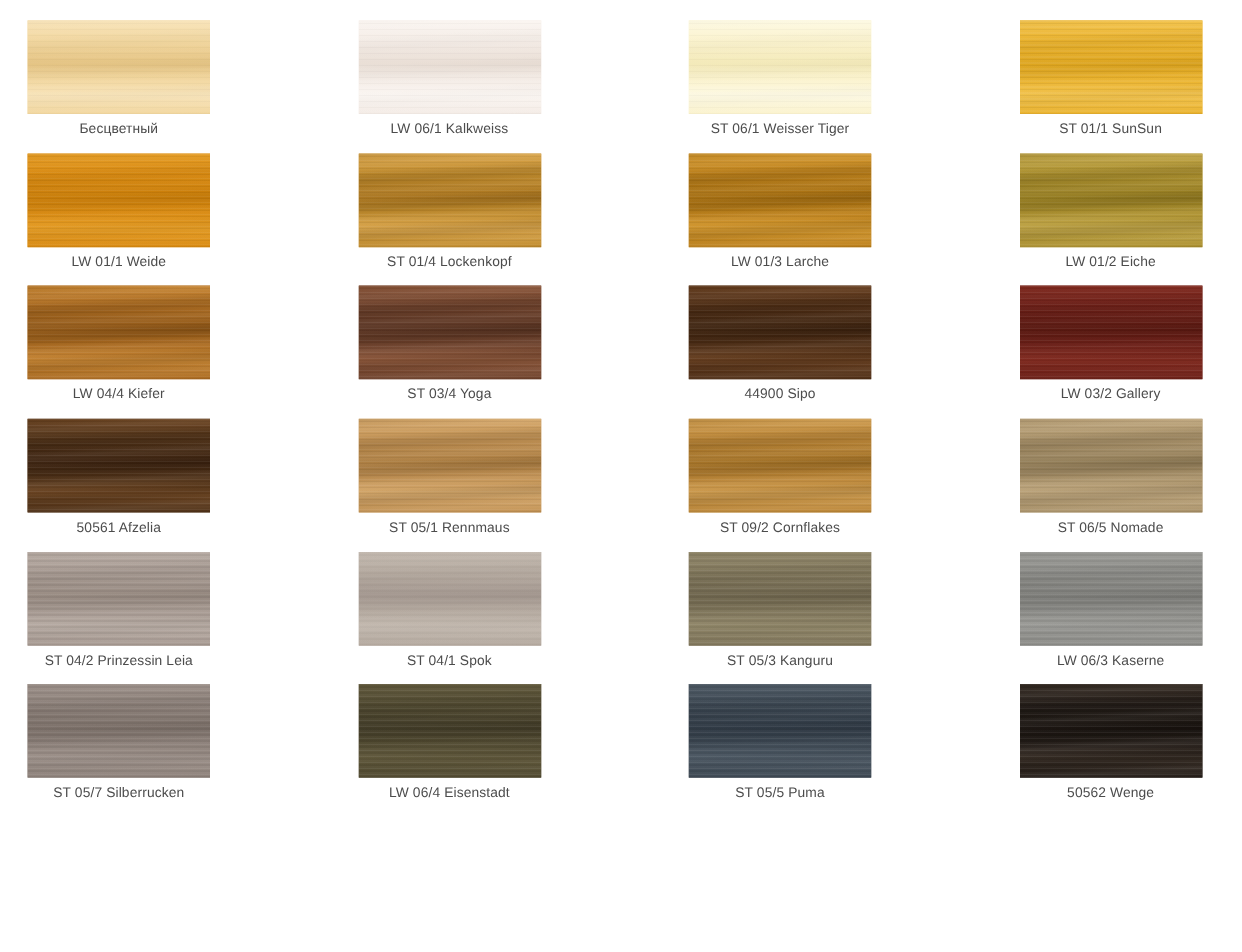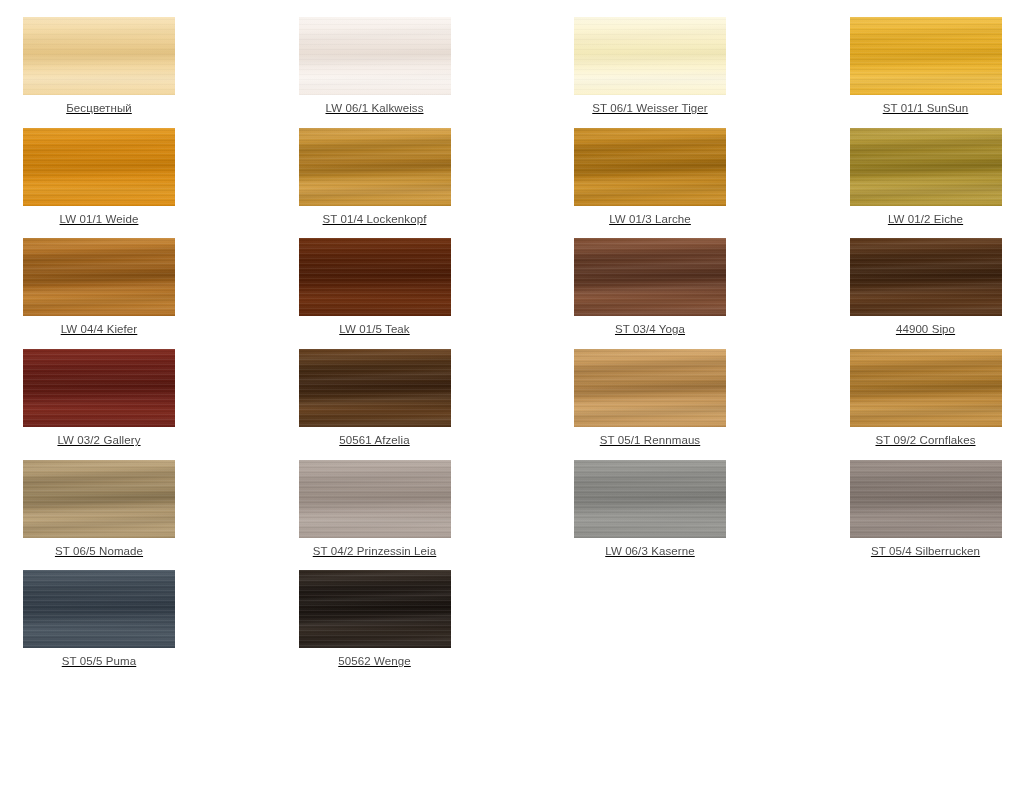--- a/index.html
+++ b/index.html
@@ -24,21 +24,20 @@
     grid-template-columns: repeat(4, 275.5px);
     grid-template-rows: repeat(7, 110.7px);
     padding: 17px 0 0 23px;
     box-sizing: border-box;
   }
 
   .swatch-cell {
     position: relative;
     width: 278px;
     height: 110.7px;
-    text-decoration: underline;
   }
 
   .swatch-chip {
     position: relative;
     width: 152px;
     height: 78px;
     overflow: hidden;
     background-repeat: no-repeat;
   }
 
@@ -129,24 +128,20 @@
     </div>
     <div class="swatch-cell">
       <div class="swatch-chip grain-strong" style="background-color: rgb(171, 143, 44); background-image: linear-gradient(rgb(191, 163, 68) 0%, rgb(171, 143, 44) 22%, rgb(147, 122, 30) 46%, rgb(171, 143, 44) 63%, rgb(191, 163, 68) 80%, rgb(171, 143, 44) 100%);"></div>
       <div class="swatch-label">LW 01/2 Eiche</div>
     </div>
     <div class="swatch-cell">
       <div class="swatch-chip grain-strong" style="background-color: rgb(171, 106, 31); background-image: linear-gradient(rgb(197, 131, 48) 0%, rgb(171, 106, 31) 22%, rgb(142, 85, 20) 46%, rgb(171, 106, 31) 63%, rgb(197, 131, 48) 80%, rgb(171, 106, 31) 100%);"></div>
       <div class="swatch-label">LW 04/4 Kiefer</div>
     </div>
     <div class="swatch-cell">
-      <div class="swatch-chip grain-soft" style="background-color: rgb(92, 36, 9); background-image: linear-gradient(rgb(112, 48, 15) 0%, rgb(92, 36, 9) 22%, rgb(74, 27, 5) 46%, rgb(92, 36, 9) 63%, rgb(112, 48, 15) 80%, rgb(92, 36, 9) 100%);"></div>
-      <div class="swatch-label">LW 01/5 Teak</div>
-    </div>
-    <div class="swatch-cell">
       <div class="swatch-chip grain-strong" style="background-color: rgb(109, 64, 42); background-image: linear-gradient(rgb(138, 84, 55) 0%, rgb(109, 64, 42) 22%, rgb(87, 49, 31) 46%, rgb(109, 64, 42) 63%, rgb(138, 84, 55) 80%, rgb(109, 64, 42) 100%);"></div>
       <div class="swatch-label">ST 03/4 Yoga</div>
     </div>
     <div class="swatch-cell">
       <div class="swatch-chip grain-strong" style="background-color: rgb(78, 45, 20); background-image: linear-gradient(rgb(101, 60, 29) 0%, rgb(78, 45, 20) 22%, rgb(59, 33, 13) 46%, rgb(78, 45, 20) 63%, rgb(101, 60, 29) 80%, rgb(78, 45, 20) 100%);"></div>
       <div class="swatch-label">44900 Sipo</div>
     </div>
     <div class="swatch-cell">
       <div class="swatch-chip grain-soft" style="background-color: rgb(107, 31, 23); background-image: linear-gradient(rgb(128, 41, 30) 0%, rgb(107, 31, 23) 22%, rgb(88, 23, 15) 46%, rgb(107, 31, 23) 63%, rgb(128, 41, 30) 80%, rgb(107, 31, 23) 100%);"></div>
       <div class="swatch-label">LW 03/2 Gallery</div>
@@ -165,26 +160,38 @@
     </div>
     <div class="swatch-cell">
       <div class="swatch-chip grain-strong" style="background-color: rgb(169, 145, 104); background-image: linear-gradient(rgb(189, 164, 122) 0%, rgb(169, 145, 104) 22%, rgb(145, 124, 86) 46%, rgb(169, 145, 104) 63%, rgb(189, 164, 122) 80%, rgb(169, 145, 104) 100%);"></div>
       <div class="swatch-label">ST 06/5 Nomade</div>
     </div>
     <div class="swatch-cell">
       <div class="swatch-chip grain-soft" style="background-color: rgb(167, 154, 146); background-image: linear-gradient(rgb(184, 172, 164) 0%, rgb(167, 154, 146) 22%, rgb(151, 138, 129) 46%, rgb(167, 154, 146) 63%, rgb(184, 172, 164) 80%, rgb(167, 154, 146) 100%);"></div>
       <div class="swatch-label">ST 04/2 Prinzessin Leia</div>
     </div>
     <div class="swatch-cell">
+      <div class="swatch-chip grain-faint" style="background-color: rgb(181, 170, 160); background-image: linear-gradient(rgb(196, 186, 176) 0%, rgb(181, 170, 160) 22%, rgb(164, 152, 144) 46%, rgb(181, 170, 160) 63%, rgb(196, 186, 176) 80%, rgb(181, 170, 160) 100%);"></div>
+      <div class="swatch-label">ST 04/1 Spok</div>
+    </div>
+    <div class="swatch-cell">
+      <div class="swatch-chip grain-soft" style="background-color: rgb(128, 118, 91); background-image: linear-gradient(rgb(145, 135, 105) 0%, rgb(128, 118, 91) 22%, rgb(110, 101, 77) 46%, rgb(128, 118, 91) 63%, rgb(145, 135, 105) 80%, rgb(128, 118, 91) 100%);"></div>
+      <div class="swatch-label">ST 05/3 Kanguru</div>
+    </div>
+    <div class="swatch-cell">
       <div class="swatch-chip grain-soft" style="background-color: rgb(140, 140, 136); background-image: linear-gradient(rgb(156, 156, 152) 0%, rgb(140, 140, 136) 22%, rgb(125, 125, 121) 46%, rgb(140, 140, 136) 63%, rgb(156, 156, 152) 80%, rgb(140, 140, 136) 100%);"></div>
       <div class="swatch-label">LW 06/3 Kaserne</div>
     </div>
     <div class="swatch-cell">
       <div class="swatch-chip grain-soft" style="background-color: rgb(140, 128, 121); background-image: linear-gradient(rgb(157, 145, 138) 0%, rgb(140, 128, 121) 22%, rgb(123, 111, 104) 46%, rgb(140, 128, 121) 63%, rgb(157, 145, 138) 80%, rgb(140, 128, 121) 100%);"></div>
-      <div class="swatch-label">ST 05/4 Silberrucken</div>
+      <div class="swatch-label">ST 05/7 Silberrucken</div>
+    </div>
+    <div class="swatch-cell">
+      <div class="swatch-chip grain-soft" style="background-color: rgb(80, 73, 48); background-image: linear-gradient(rgb(96, 88, 59) 0%, rgb(80, 73, 48) 22%, rgb(64, 58, 38) 46%, rgb(80, 73, 48) 63%, rgb(96, 88, 59) 80%, rgb(80, 73, 48) 100%);"></div>
+      <div class="swatch-label">LW 06/4 Eisenstadt</div>
     </div>
     <div class="swatch-cell">
       <div class="swatch-chip grain-soft" style="background-color: rgb(60, 71, 82); background-image: linear-gradient(rgb(77, 89, 100) 0%, rgb(60, 71, 82) 22%, rgb(47, 57, 68) 46%, rgb(60, 71, 82) 63%, rgb(77, 89, 100) 80%, rgb(60, 71, 82) 100%);"></div>
       <div class="swatch-label">ST 05/5 Puma</div>
     </div>
     <div class="swatch-cell">
       <div class="swatch-chip grain-strong" style="background-color: rgb(36, 29, 24); background-image: linear-gradient(rgb(52, 42, 34) 0%, rgb(36, 29, 24) 22%, rgb(24, 18, 14) 46%, rgb(36, 29, 24) 63%, rgb(52, 42, 34) 80%, rgb(36, 29, 24) 100%);"></div>
       <div class="swatch-label">50562 Wenge</div>
     </div>
   </div>

